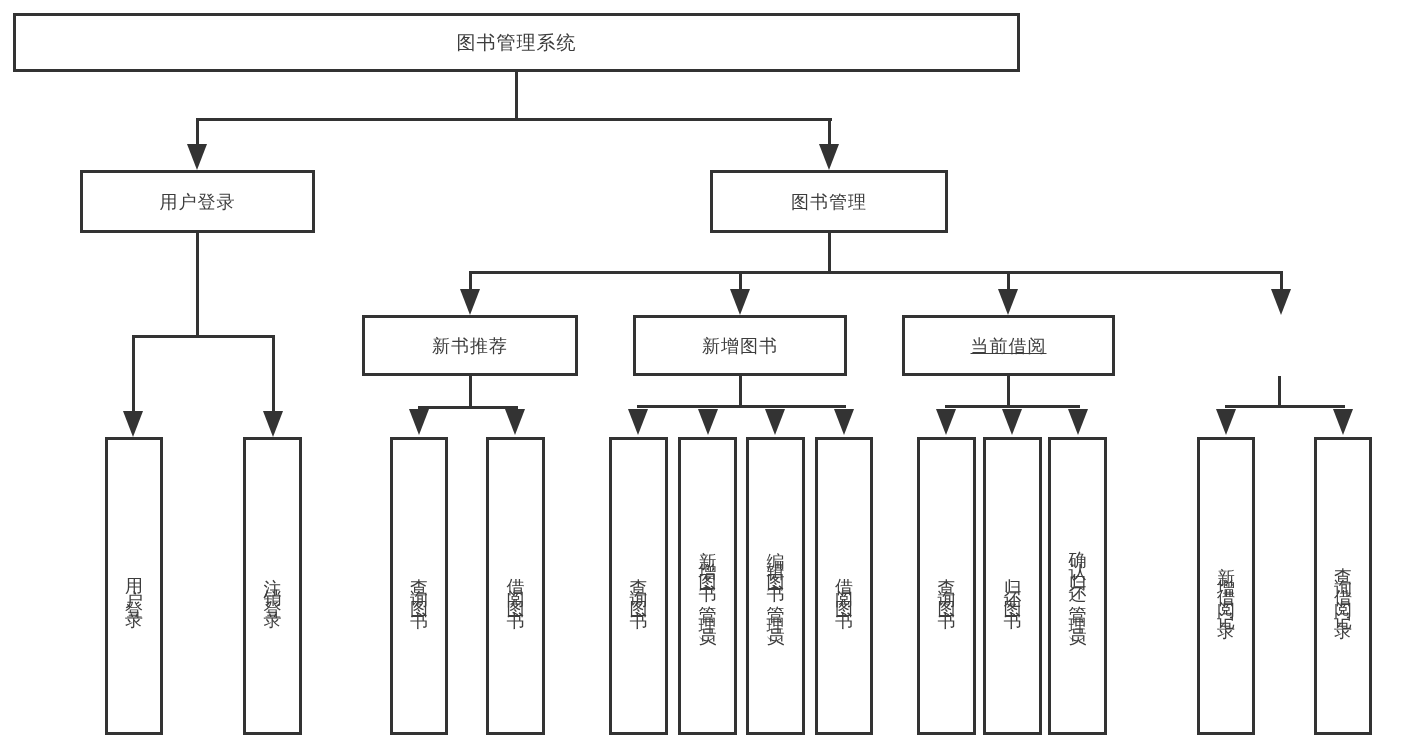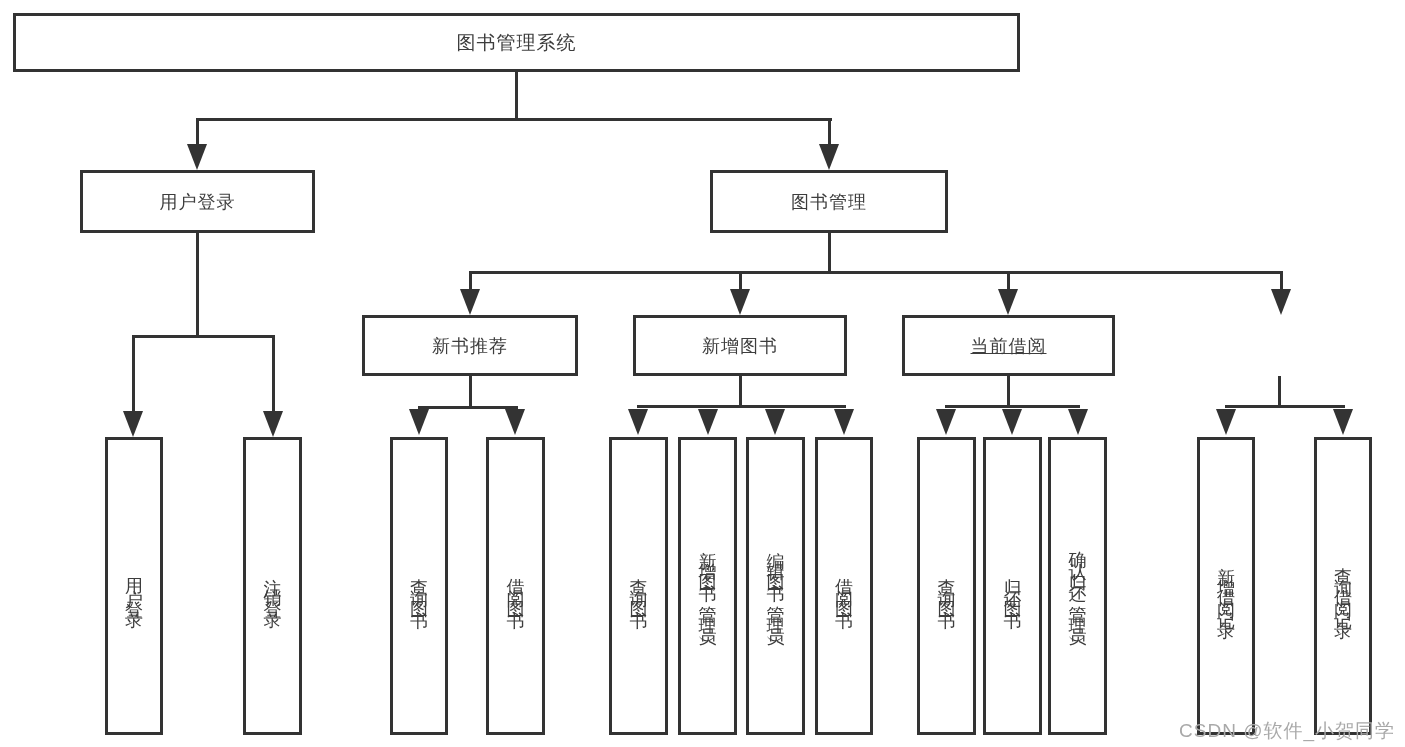--- a/index.html
+++ b/index.html
@@ -221,15 +221,14 @@
   <div class="node leaf" id="l-cb-confirm">
     <span>确认归还（管理员）</span>
   </div>
   <div class="node leaf" id="l-br-add">
     <span>新增借阅记录</span>
   </div>
   <div class="node leaf" id="l-br-query">
     <span>查询借阅记录</span>
   </div>
 
-  <div class="watermark">CSDN @软件_小贺同学</div>
 
 </div>
 
 </body></html>

